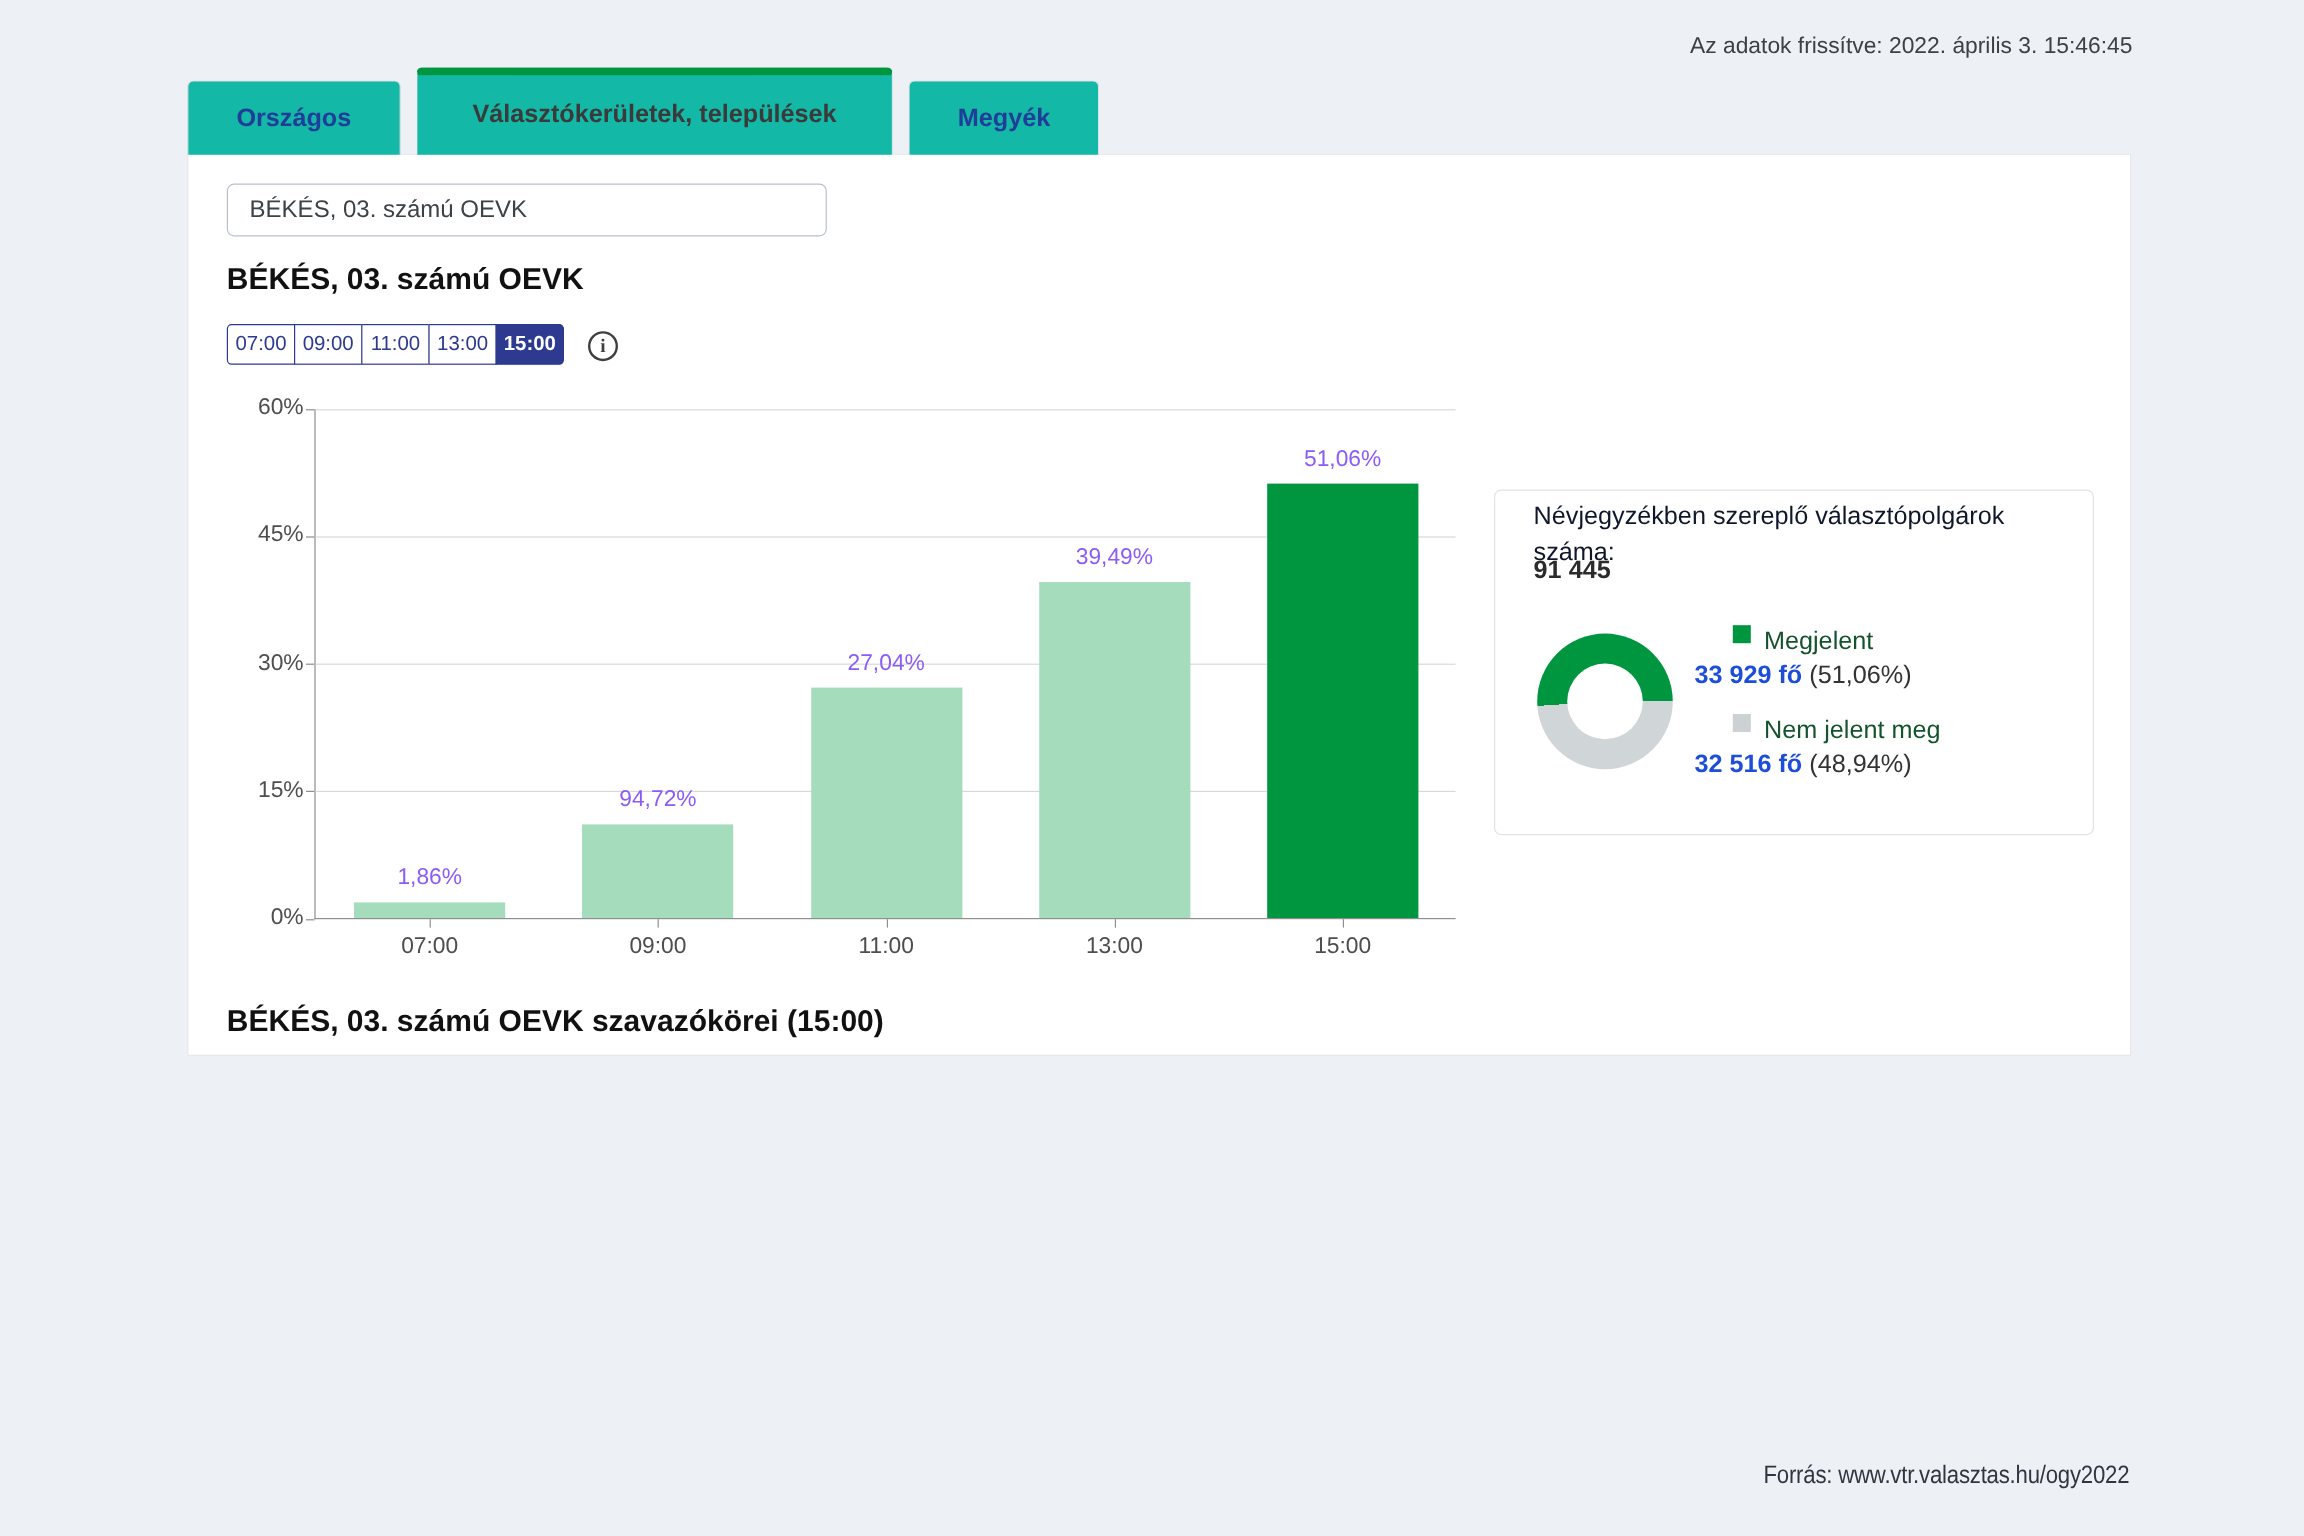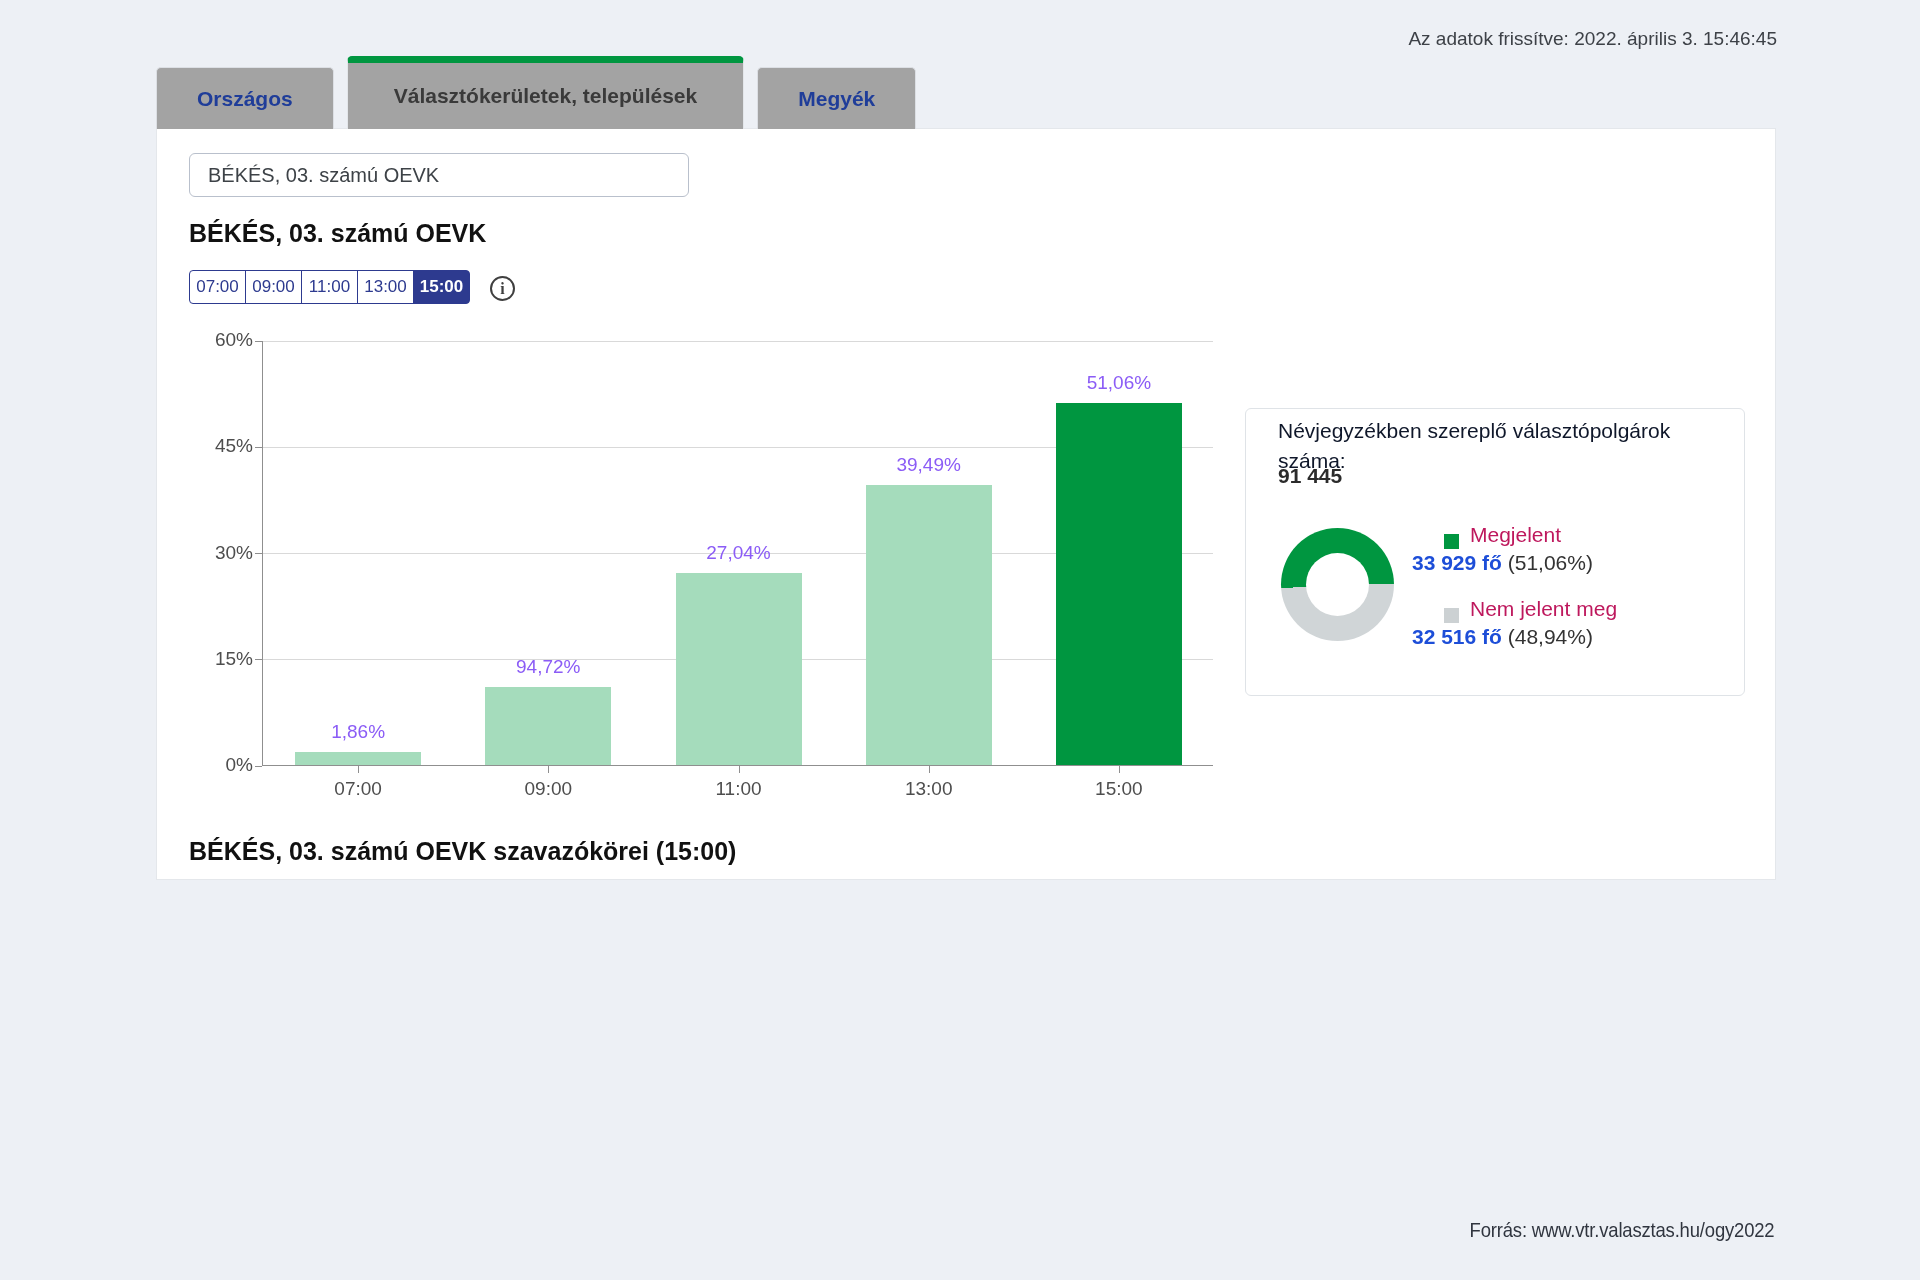--- a/index.html
+++ b/index.html
@@ -4,21 +4,21 @@
 <style>
   * { margin:0; padding:0; box-sizing:border-box; }
   html,body { width:1920px; height:1280px; }
   body { font-family:"Liberation Sans","DejaVu Sans",sans-serif; background:#edf0f5; position:relative; overflow:hidden; }
   #app { position:absolute; left:0; top:0; width:1920px; height:1280px; }
 
   .timestamp { position:absolute; top:28px; right:143px; font-size:19px; color:#3d4147; }
 
   
   .tab-bar { position:absolute; left:156px; top:56px; height:73px; display:flex; align-items:flex-end; gap:13px; z-index:3; }
-  .tab { height:62px; background:#a3a3a3; border:1px solid #dcdfe4; border-bottom:none; border-radius:5px 5px 0 0;
+  .tab { height:62px; background:#14b8a6; border:1px solid #dcdfe4; border-bottom:none; border-radius:5px 5px 0 0;
          display:flex; align-items:center; justify-content:center; padding:0 40px; font-size:21px; font-weight:700;
          color:#1f3d99; cursor:pointer;margin-top:40px; }
   .tab.active { height:73px; border-top:7px solid #009640; border-left:1px solid #e3e6ea; border-right:1px solid #e3e6ea;
                 color:#3a3a3a; padding:0 46px; }
 
   
   .main-card { position:absolute; left:156px; top:128px; width:1620px; height:752px; background:#ffffff;
                border:1px solid #e4e7eb; z-index:1; }
 
   .region-select { position:absolute; left:32px; top:24px; width:500px; height:44px; border:1px solid #b9c0cc;
@@ -53,21 +53,21 @@
 
   
   .stats-panel { position:absolute; left:1245px; top:408px; width:500px; height:288px; background:#fff;
                  border:1px solid #dfe3e7; border-radius:6px; z-index:2; }
   .stats-heading { position:absolute; left:32px; top:7px; width:445px; font-size:21px; line-height:30px; color:#0f172a; }
   .stats-total { position:absolute; left:32px; top:52px; font-size:21px; line-height:30px; font-weight:700; color:#2b2b2b; }
   .donut { position:absolute; left:35px; top:119px; width:113px; height:113px; border-radius:50%; }
   .donut-hole { position:absolute; left:25px; top:25px; width:63px; height:63px; border-radius:50%; background:#fff; }
   .legend { position:absolute; left:166px; top:112px; }
   .legend-item { margin-bottom:18px; }
-  .legend-head { display:flex; align-items:flex-end; font-size:21px; line-height:28px; color:#be185d;padding-left:32px; }
+  .legend-head { display:flex; align-items:flex-start; font-size:21px; line-height:28px; color:#14532d;padding-left:32px; }
   .legend-swatch { width:15px; height:15px; margin-right:11px; flex:0 0 auto; }
   .legend-value { font-size:21px; line-height:28px; color:#333; }
   .legend-value b { color:#1d4ed8; }
 
   .source { position:absolute; top:1218px; right:146px; font-size:21px; color:#30353f;
             transform:scaleX(0.88); transform-origin:100% 50%; letter-spacing:-0.2px; }
 </style>
 </head>
 <body>
 

